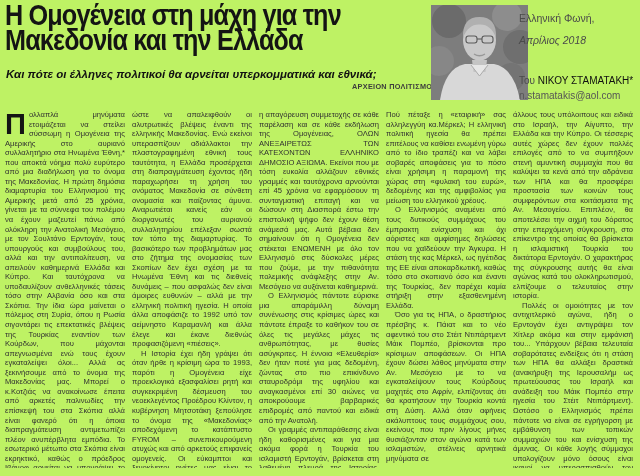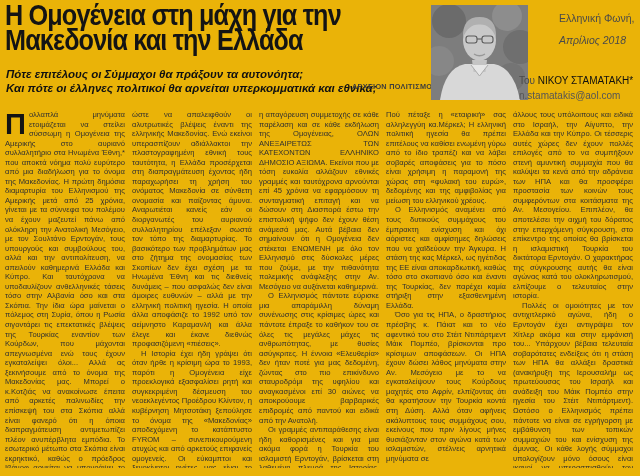--- a/index.html
+++ b/index.html
@@ -1,17 +1,17 @@
 <!DOCTYPE html>
 <html lang="el"><head>
 <meta charset="utf-8">
 <style>
   html,body{margin:0;padding:0;background:#fff;}
   .page{
-    position:relative;width:640px;height:476px;background:#eab308;overflow:hidden;
+    position:relative;width:640px;height:476px;background:#bef264;overflow:hidden;
     font-family:"Liberation Sans",sans-serif;color:#2e2e2e;
   }
   
   .headline{
     position:absolute;left:5px;top:2px;margin:0;
     font-size:30px;line-height:25px;font-weight:bold;color:#141414;
     letter-spacing:-1px;transform:scaleX(0.84);transform-origin:0 0;
     white-space:nowrap;
   }
   .hl-line{display:block;}
@@ -20,21 +20,21 @@
     font-size:11.5px;line-height:13.5px;font-weight:bold;font-style:italic;color:#111;
     white-space:nowrap;
   }
   .credit{
     position:absolute;left:352px;top:82px;width:76px;text-align:right;
     font-size:7.3px;font-weight:bold;letter-spacing:.3px;color:#3c3c3c;white-space:nowrap;
   }
   .photo{position:absolute;left:431px;top:5px;width:97px;height:95px;margin:0;}
   .pub{
     position:absolute;left:519px;top:12px;
-    font-size:10.5px;color:#4a4a4a;line-height:12px;margin-left:40px;
+    font-size:10.5px;color:#4a4a4a;line-height:12px;
   }
   .pub .pub-date{margin-top:10px;font-style:italic;}
   .byline{
     position:absolute;left:519px;top:75px;
     font-size:10px;color:#4a4a4a;line-height:12px;
   }
   .byline .author{font-weight:normal;color:#101010;font-size:10px;}
   .byline .email{font-size:10px;color:#555;margin-top:3px;}
   
   .body-cols{
@@ -56,21 +56,20 @@
 
 <div class="page">
 
   <header>
     <h1 class="headline">
       <span class="hl-line">Η Ομογένεια στη μάχη για την</span>
       <span class="hl-line">Μακεδονία και την Ελλάδα</span>
     </h1>
 
     <div class="subtitle">
-      <div>Πότε επιτέλους οι Σύμμαχοι θα πράξουν τα αυτονόητα;</div>
       <div>Και πότε οι έλληνες πολιτικοί θα αρνείται υπερκομματικά και εθνικά;</div>
     </div>
 
     <div class="credit">ΑΡΧΕΙΟΝ ΠΟΛΙΤΙΣΜΟΥ</div>
 
     <figure class="photo">
       <svg viewBox="0 0 97 95" width="97" height="95">
         <rect width="97" height="95" fill="#7d7d7d"></rect>
         <circle cx="18" cy="16" r="17" fill="#6b6b6b"></circle>
         <circle cx="76" cy="11" r="15" fill="#8d8d8d"></circle>

